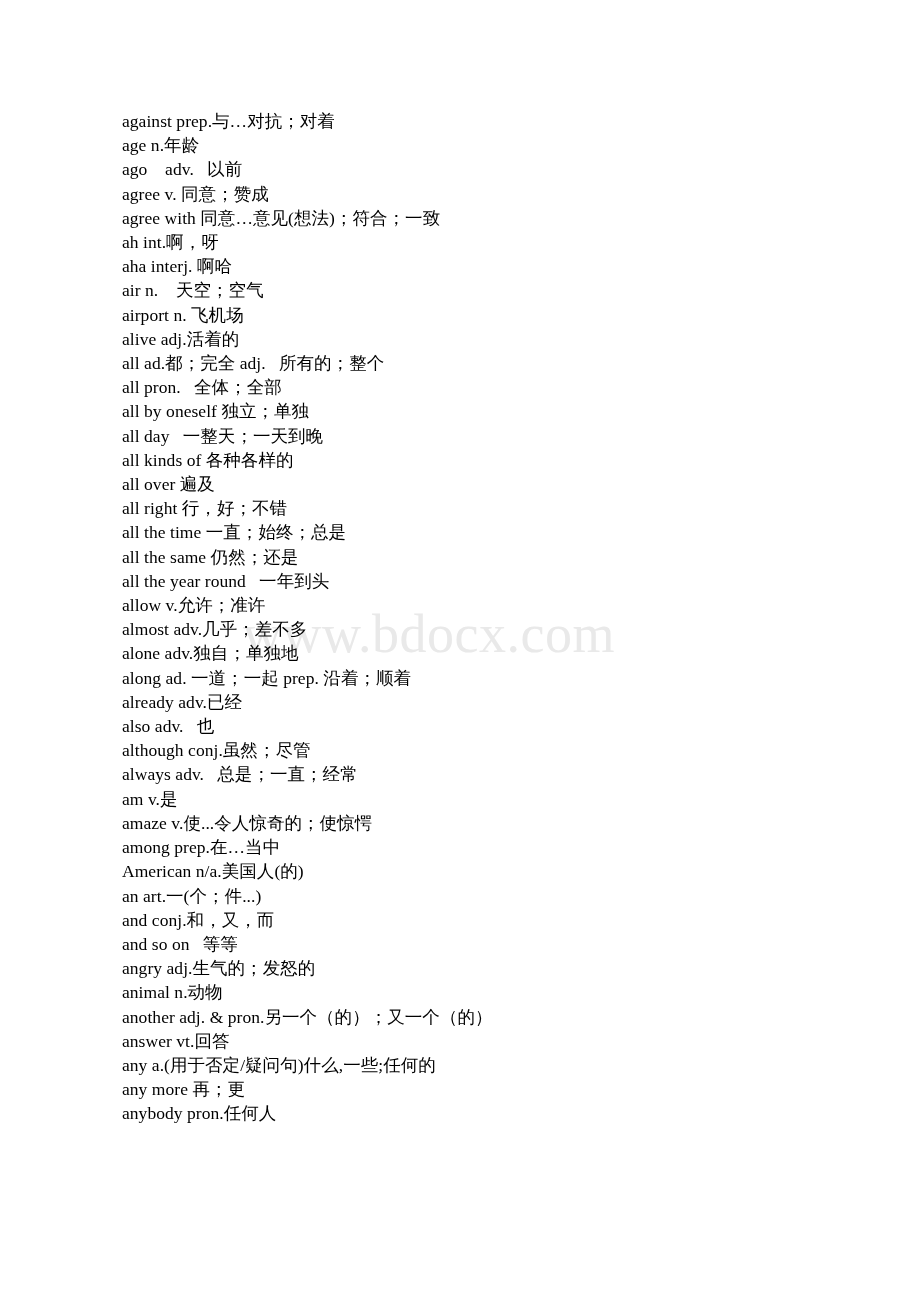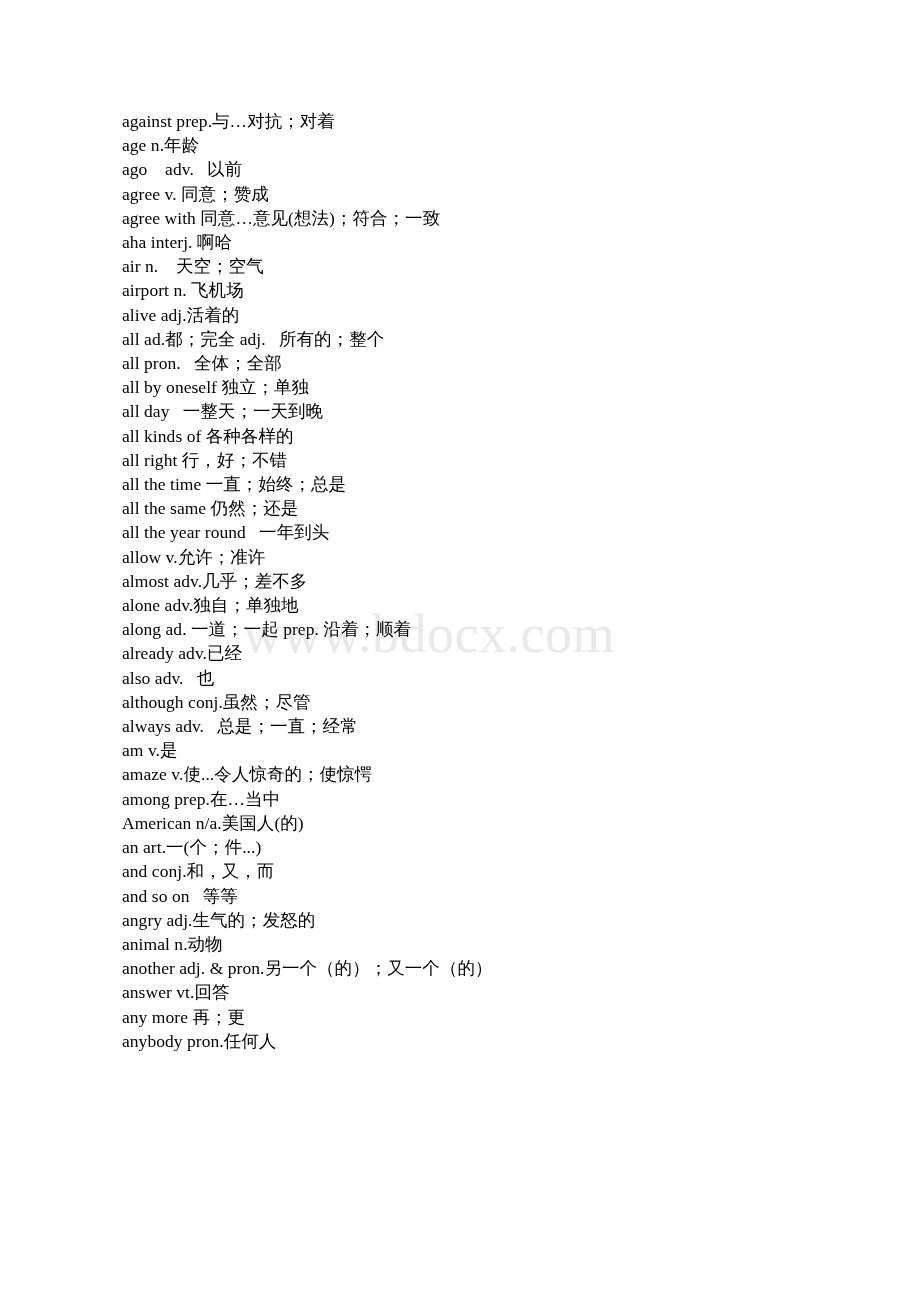--- a/index.html
+++ b/index.html
@@ -64,29 +64,31 @@
 <div id="page">
 
   <div id="watermark">www.bdocx.com</div>
 
   <div id="entry-list">
     <div class="entry-line">against prep.与…对抗；对着</div>
     <div class="entry-line">age n.年龄</div>
     <div class="entry-line">ago    adv.   以前</div>
     <div class="entry-line">agree v. 同意；赞成</div>
     <div class="entry-line">agree with 同意…意见(想法)；符合；一致</div>
+    <div class="entry-line">ah int.啊，呀</div>
     <div class="entry-line">aha interj. 啊哈</div>
     <div class="entry-line">air n.    天空；空气</div>
     <div class="entry-line">airport n. 飞机场</div>
     <div class="entry-line">alive adj.活着的</div>
     <div class="entry-line">all ad.都；完全 adj.   所有的；整个</div>
     <div class="entry-line">all pron.   全体；全部</div>
     <div class="entry-line">all by oneself 独立；单独</div>
     <div class="entry-line">all day   一整天；一天到晚</div>
     <div class="entry-line">all kinds of 各种各样的</div>
+    <div class="entry-line">all over 遍及</div>
     <div class="entry-line">all right 行，好；不错</div>
     <div class="entry-line">all the time 一直；始终；总是</div>
     <div class="entry-line">all the same 仍然；还是</div>
     <div class="entry-line">all the year round   一年到头</div>
     <div class="entry-line">allow v.允许；准许</div>
     <div class="entry-line">almost adv.几乎；差不多</div>
     <div class="entry-line">alone adv.独自；单独地</div>
     <div class="entry-line">along ad. 一道；一起 prep. 沿着；顺着</div>
     <div class="entry-line">already adv.已经</div>
     <div class="entry-line">also adv.   也</div>
@@ -96,17 +98,18 @@
     <div class="entry-line">amaze v.使...令人惊奇的；使惊愕</div>
     <div class="entry-line">among prep.在…当中</div>
     <div class="entry-line">American n/a.美国人(的)</div>
     <div class="entry-line">an art.一(个；件...)</div>
     <div class="entry-line">and conj.和，又，而</div>
     <div class="entry-line">and so on   等等</div>
     <div class="entry-line">angry adj.生气的；发怒的</div>
     <div class="entry-line">animal n.动物</div>
     <div class="entry-line">another adj. &amp; pron.另一个（的）；又一个（的）</div>
     <div class="entry-line">answer vt.回答</div>
+    <div class="entry-line">any a.(用于否定/疑问句)什么,一些;任何的</div>
     <div class="entry-line">any more 再；更</div>
     <div class="entry-line">anybody pron.任何人</div>
   </div>
 
 </div>
 
 </body></html>

